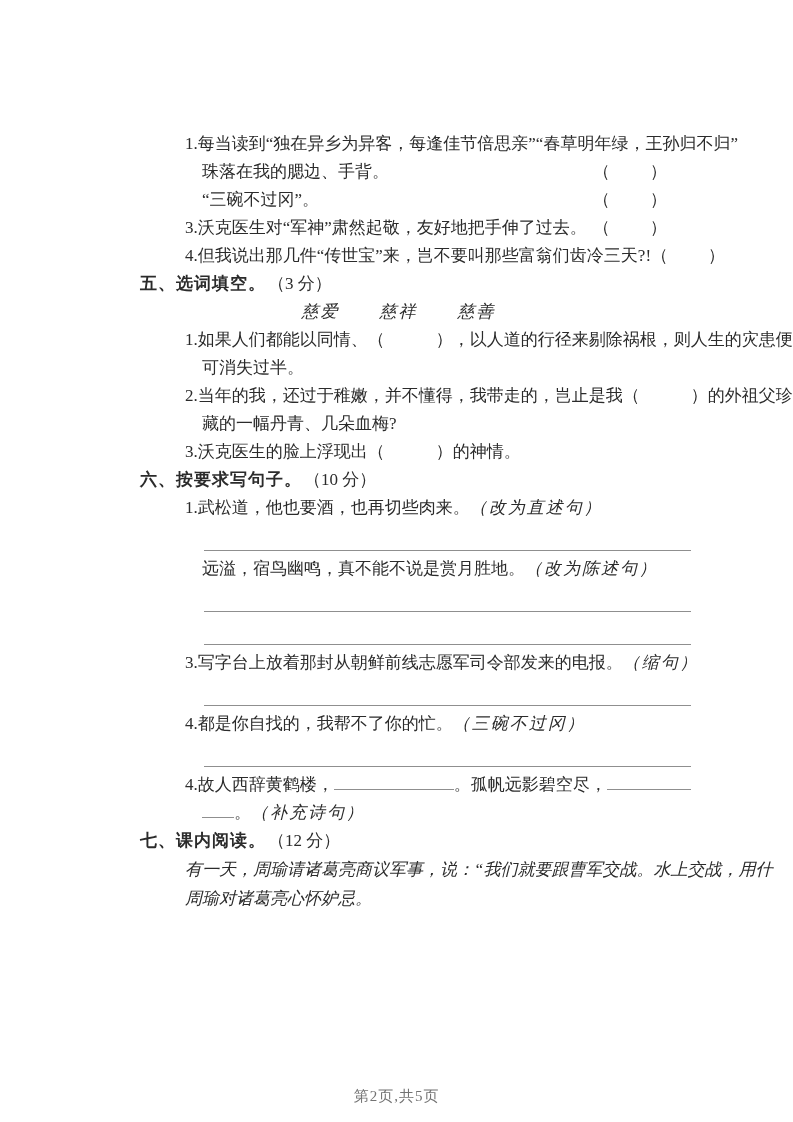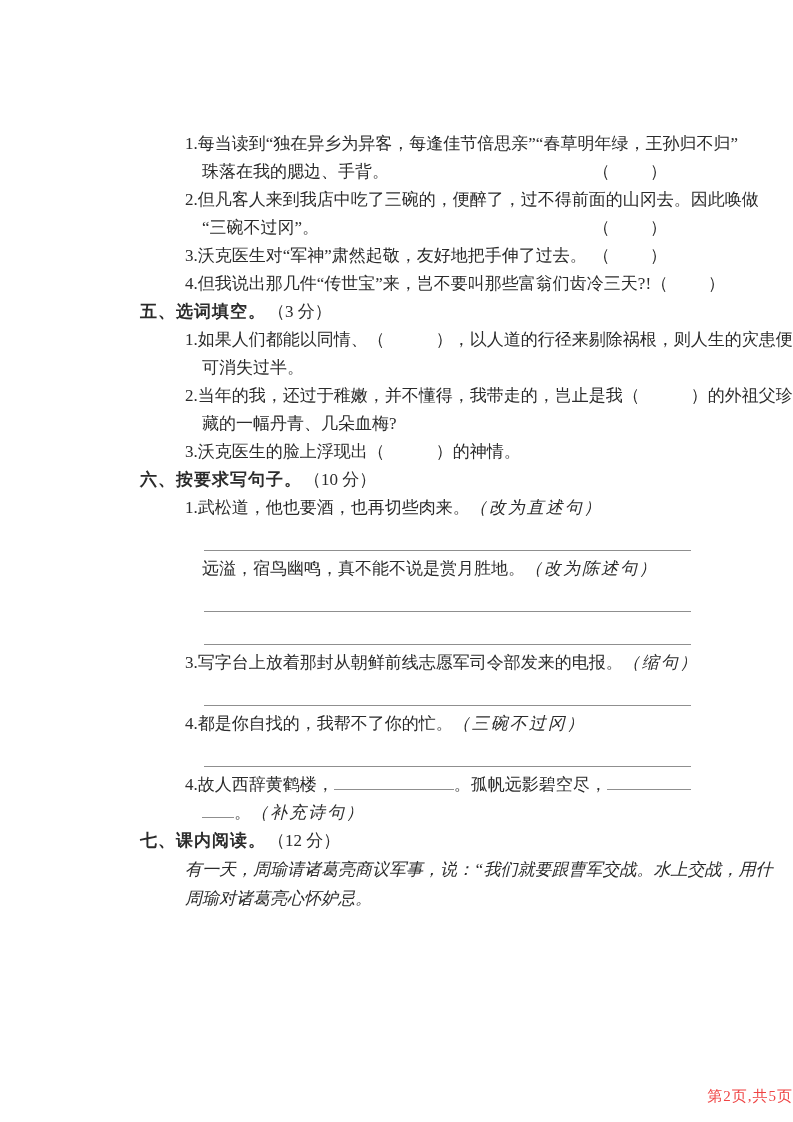--- a/index.html
+++ b/index.html
@@ -34,62 +34,64 @@
   }
   .poem-line{display:flex;align-items:baseline;line-height:28px;margin-left:45px;}
   .blank{border-bottom:1.5px solid #8f8f8f;height:1em;display:inline-block;}
   .blank-1{width:120px;}
   .blank-2{flex:1;margin-right:2px;}
   .blank-3{width:32px;}
   .poem-line2{display:flex;align-items:baseline;line-height:28px;margin-left:62px;}
   .passage{margin-left:45px;line-height:29px;white-space:nowrap;}
   .footer{
     position:absolute;left:0;right:0;bottom:16px;
-    text-align:right;font-size:15px;color:#ef4444;
+    text-align:center;font-size:15px;color:#737373;
     letter-spacing:1px;
   }
 </style>
 </head>
 <body>
 
 <div class="paper">
   <div class="content">
 
     <section>
 
       <div class="line item-first">
         <span>1.</span><span>每当读到“独在异乡为异客，每逢佳节倍思亲”“春草明年绿，王孙归不归”</span>
       </div>
       <div class="line cont bracket-line">
         <span>珠落在我的腮边、手背。</span>
         <span class="bracket">（　　）</span>
       </div>
 
-      <div class="line item-first">
-        <span>2.</span><span>但凡客人来到我店中吃了三碗的，便醉了，过不得前面的山冈去。因此唤做</span>
-      </div>
       <div class="line cont bracket-line">
         <span>“三碗不过冈”。</span>
         <span class="bracket">（　　）</span>
       </div>
 
       <div class="line item-first bracket-line">
         <span><span>3.</span><span>沃克医生对“军神”肃然起敬，友好地把手伸了过去。</span></span>
         <span class="bracket">（　　）</span>
       </div>
 
       <div class="line item-first bracket-line">
         <span><span>4.</span><span>但我说出那几件“传世宝”来，岂不要叫那些富翁们齿冷三天?!</span></span>
         <span class="bracket">（　　）</span>
       </div>
     </section>
 
     <section>
       <div class="sec-header">
         <span class="sec-title">五、选词填空。</span><span class="sec-score">（3 分）</span>
+      </div>
+      <div class="word-bank">
+        <span>慈爱</span>
+        <span>慈祥</span>
+        <span>慈善</span>
       </div>
       <div class="line item-first">
         <span>1.</span><span>如果人们都能以同情、（　　　），以人道的行径来剔除祸根，则人生的灾患便</span>
       </div>
       <div class="line cont">
         <span>可消失过半。</span>
       </div>
       <div class="line item-first">
         <span>2.</span><span>当年的我，还过于稚嫩，并不懂得，我带走的，岂止是我（　　　）的外祖父珍</span>
       </div>

